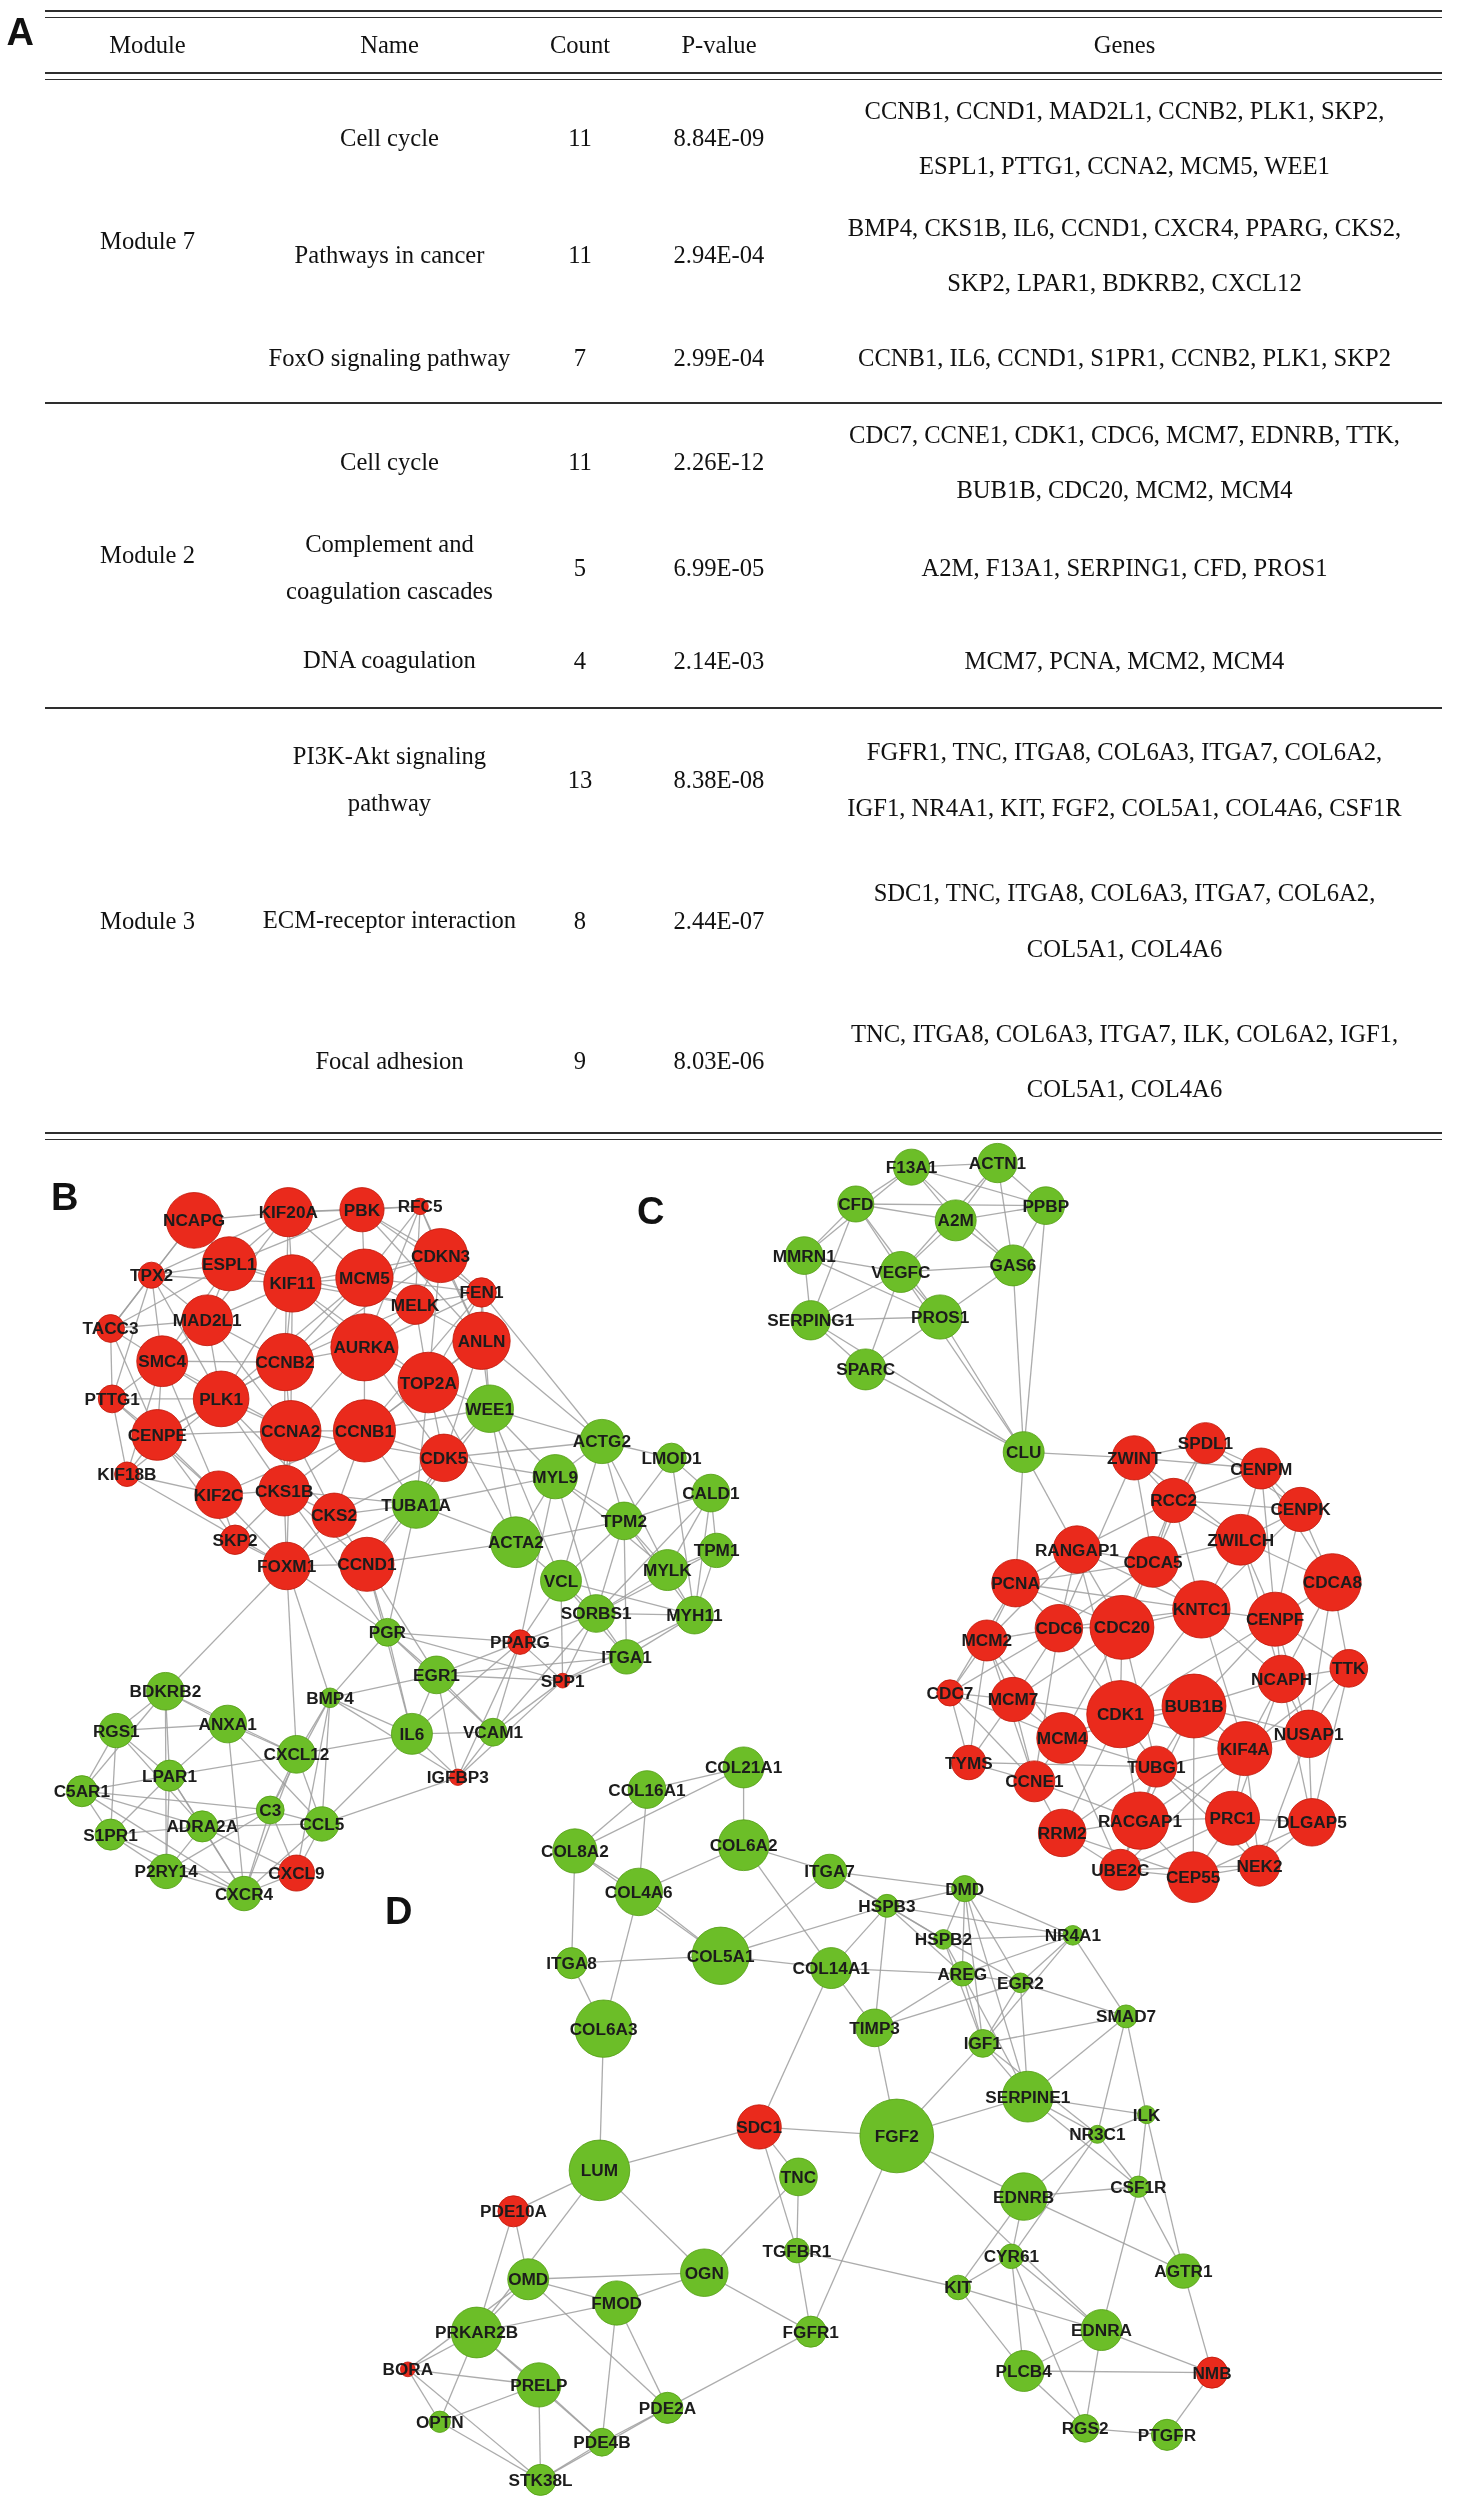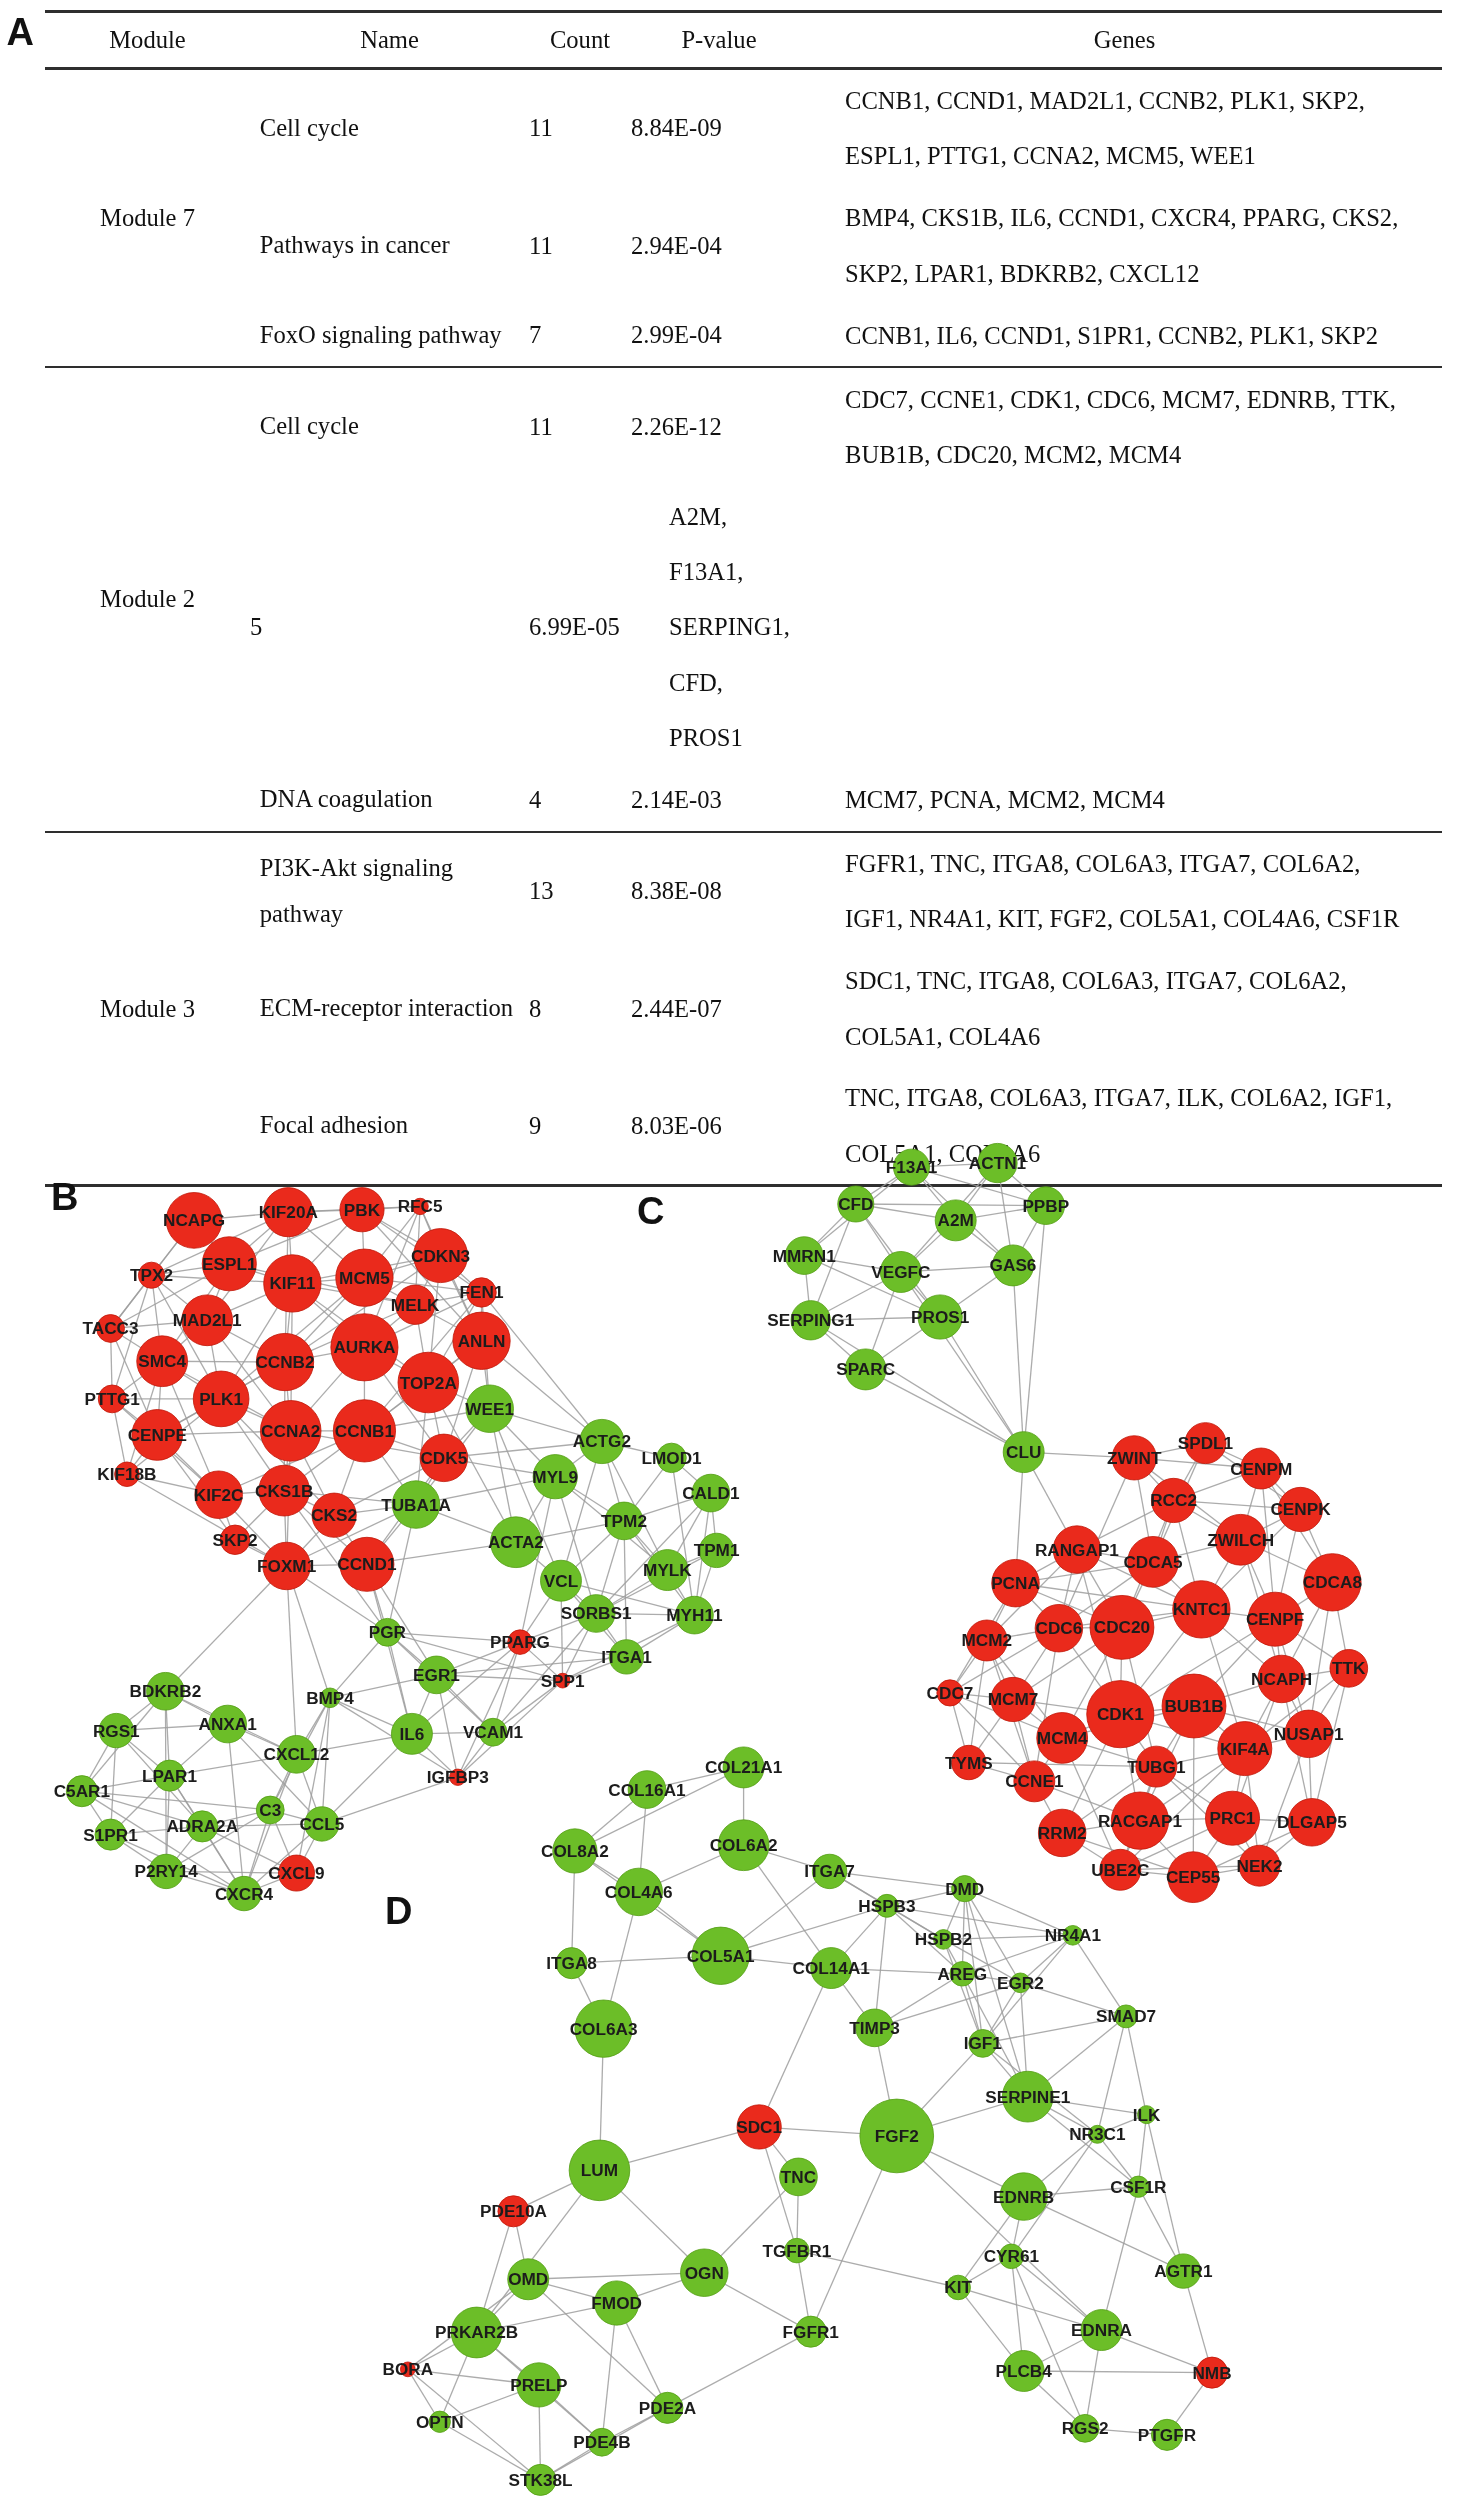--- a/index.html
+++ b/index.html
@@ -12,21 +12,21 @@
           display:flex;flex-direction:column;}
   .rule-double{height:4.9px;border-top:2.5px solid #2e2e2e;border-bottom:1.6px solid #2e2e2e;}
   .rule-single{height:0;border-top:2.5px solid #2e2e2e;}
   .thead{display:grid;grid-template-columns:205px 279px 102px 176px 1fr;align-items:center;
          font-size:24.6px;padding:13px 0;}
   .thead .cell{text-align:center;}
   .tgroup{display:grid;grid-template-columns:205px 1fr;align-items:stretch;}
   .module-label{display:flex;align-items:center;justify-content:center;font-size:24.6px;}
   .rows{display:flex;flex-direction:column;justify-content:space-around;}
   .trow{display:grid;grid-template-columns:279px 102px 176px 1fr;align-items:center;flex:1;}
-  .cell{font-size:24.6px;}
+  .cell{text-align:center;font-size:24.6px;}
   .name-cell{line-height:1.9;padding:0 9.8px;}
   .genes-cell{line-height:2.25;padding:3.3px 38px;}
   
   #net{position:absolute;left:0;top:0;}
   .node-label{font-family:"Liberation Sans",sans-serif;font-weight:bold;font-size:21px;
               fill:#1c1c1c;pointer-events:none;}
 </style>
 </head>
 <body>
 
@@ -69,20 +69,21 @@
       <div class="tgroup" style="flex-grow: 377; flex-basis: 0px;">
         <div class="module-label">Module 2</div>
         <div class="rows">
           <div class="trow">
             <div class="cell name-cell">Cell cycle</div>
             <div class="cell">11</div>
             <div class="cell">2.26E-12</div>
             <div class="cell genes-cell">CDC7, CCNE1, CDK1, CDC6, MCM7, EDNRB, TTK, BUB1B, CDC20, MCM2, MCM4</div>
           </div>
           <div class="trow">
+            <div class="cell name-cell">Complement and coagulation cascades</div>
             <div class="cell">5</div>
             <div class="cell">6.99E-05</div>
             <div class="cell genes-cell">A2M, F13A1, SERPING1, CFD, PROS1</div>
           </div>
           <div class="trow">
             <div class="cell name-cell">DNA coagulation</div>
             <div class="cell">4</div>
             <div class="cell">2.14E-03</div>
             <div class="cell genes-cell">MCM7, PCNA, MCM2, MCM4</div>
           </div>

